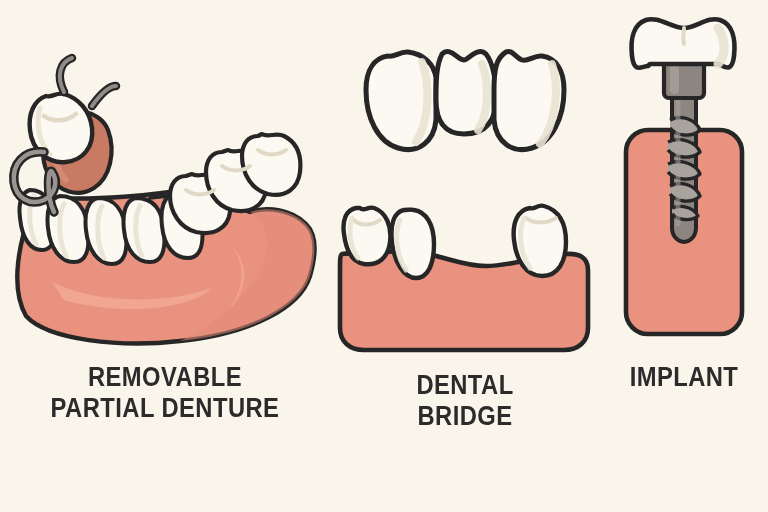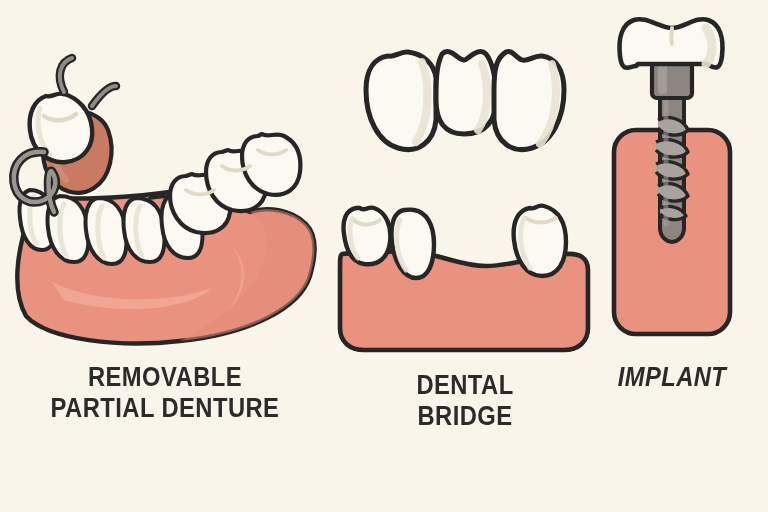--- a/index.html
+++ b/index.html
@@ -19,21 +19,21 @@
     height: 512px;
     background: #faf5ea;
   }
   .panel {
     position: absolute;
     top: 0;
     height: 512px;
   }
   #panel-denture { left: 0;   width: 330px; }
   #panel-bridge  { left: 330px; width: 270px; margin-top: 8px; }
-  #panel-implant { left: 588px; width: 168px; font-style: italic; }
+  #panel-implant { left: 600px; width: 168px; }
 
   .art {
     position: absolute;
     left: 0;
     top: 0;
   }
 
   .label {
     position: absolute;
     left: 0;

